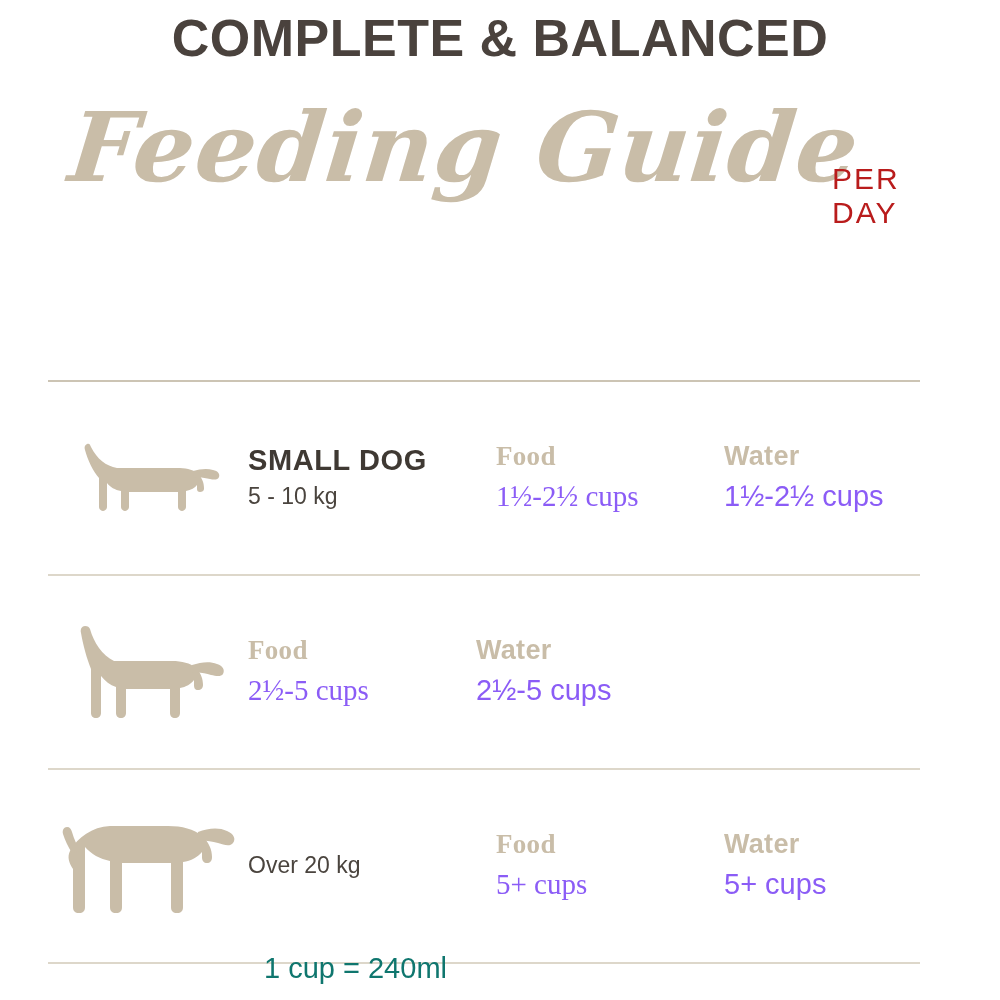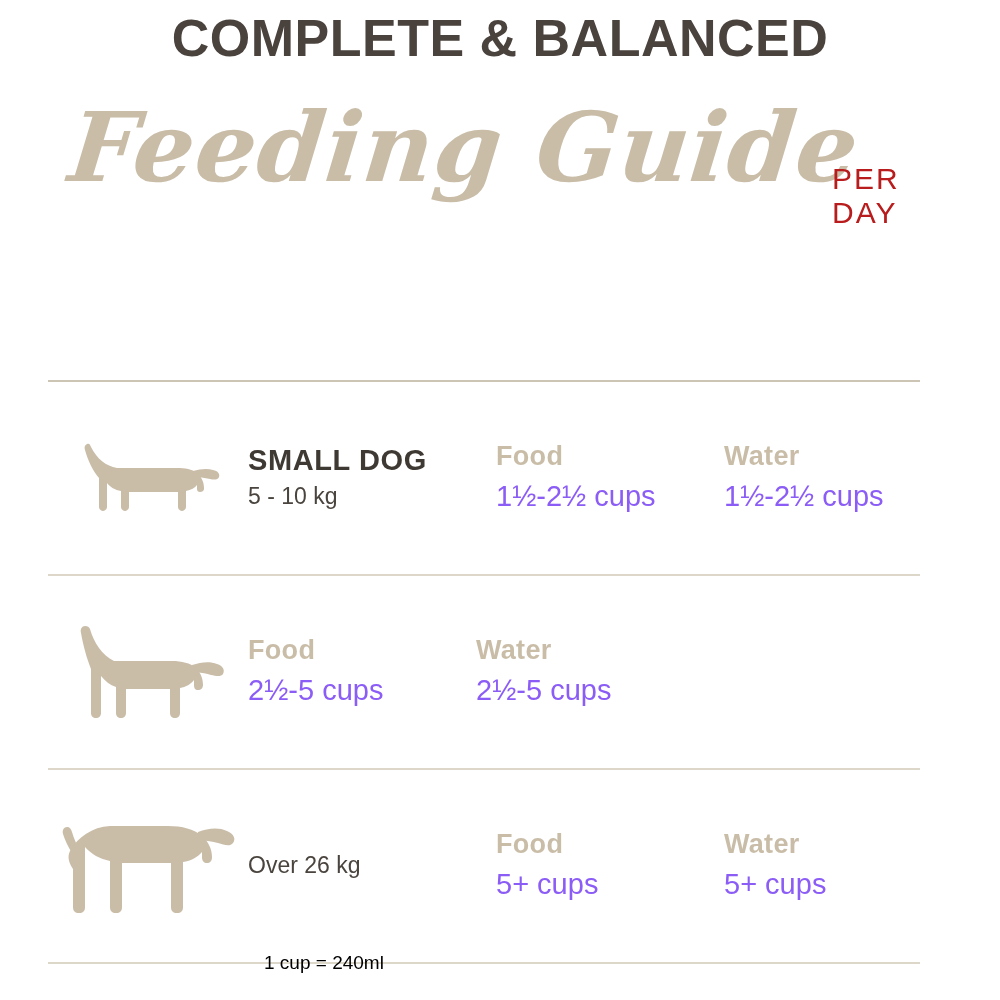--- a/index.html
+++ b/index.html
@@ -93,20 +93,21 @@
     justify-content: center;
     height: 100%;
   }
   .cell-size {
     flex: 0 0 248px;
     width: 248px;
   }
   .cell-food {
     flex: 0 0 228px;
     width: 228px;
+    font-family: Liberation Serif, serif;
   }
   .cell-water {
     flex: 1 1 auto;
   }
   .size-name {
     font-size: 29px;
     font-weight: bold;
     color: #3f3933;
     letter-spacing: 0.6px;
     line-height: 1.3;
@@ -129,22 +130,22 @@
     color: #8b5cf6;
     line-height: 1.45;
   }
   .dog-svg {
     display: block;
   }
   .footnote {
     position: absolute;
     top: 952px;
     left: 264px;
-    font-size: 19px;
-    color: #000000;
+    font-size: 29px;
+    color: #0f766e;
   }
 </style>
 </head>
 <body>
 
 <div class="page">
 
   <div class="title-main">COMPLETE &amp; BALANCED</div>
 
   <div class="script-wrap">
@@ -231,21 +232,21 @@
                      C40 52 31 47 25 40 L25 100 C25 104 23 106 19 106
                      C15 106 13 104 13 100 L13 62 C9 56 7 50 10 44 Z"></path>
             <path d="M138 25 C148 21 159 20 167 24 C174 27 176 32 173 36
                      C170 40 164 38 158 36 C150 34 143 33 137 34 Z"></path>
             <path d="M12 46 C8 40 5 33 3 27 C2 23 4 20 7 20 C10 20 11 22 12 25
                      C14 32 17 39 21 44 Z"></path>
           </g>
         </svg>
       </div>
       <div class="cell-size">
-        <div class="size-weight">Over 26 kg</div>
+        <div class="size-weight">Over 20 kg</div>
       </div>
       <div class="cell-food">
         <div class="label">Food</div>
         <div class="value">5+ cups</div>
       </div>
       <div class="cell-water">
         <div class="label">Water</div>
         <div class="value">5+ cups</div>
       </div>
     </div>

